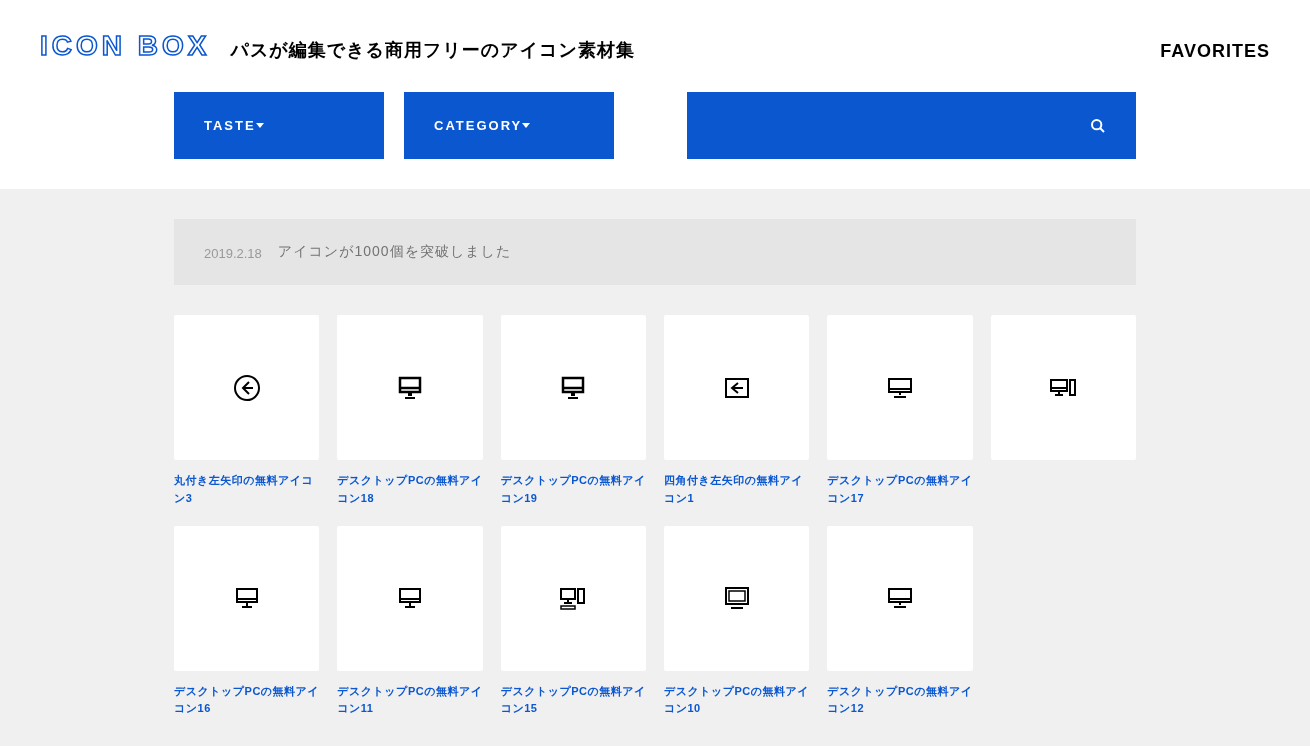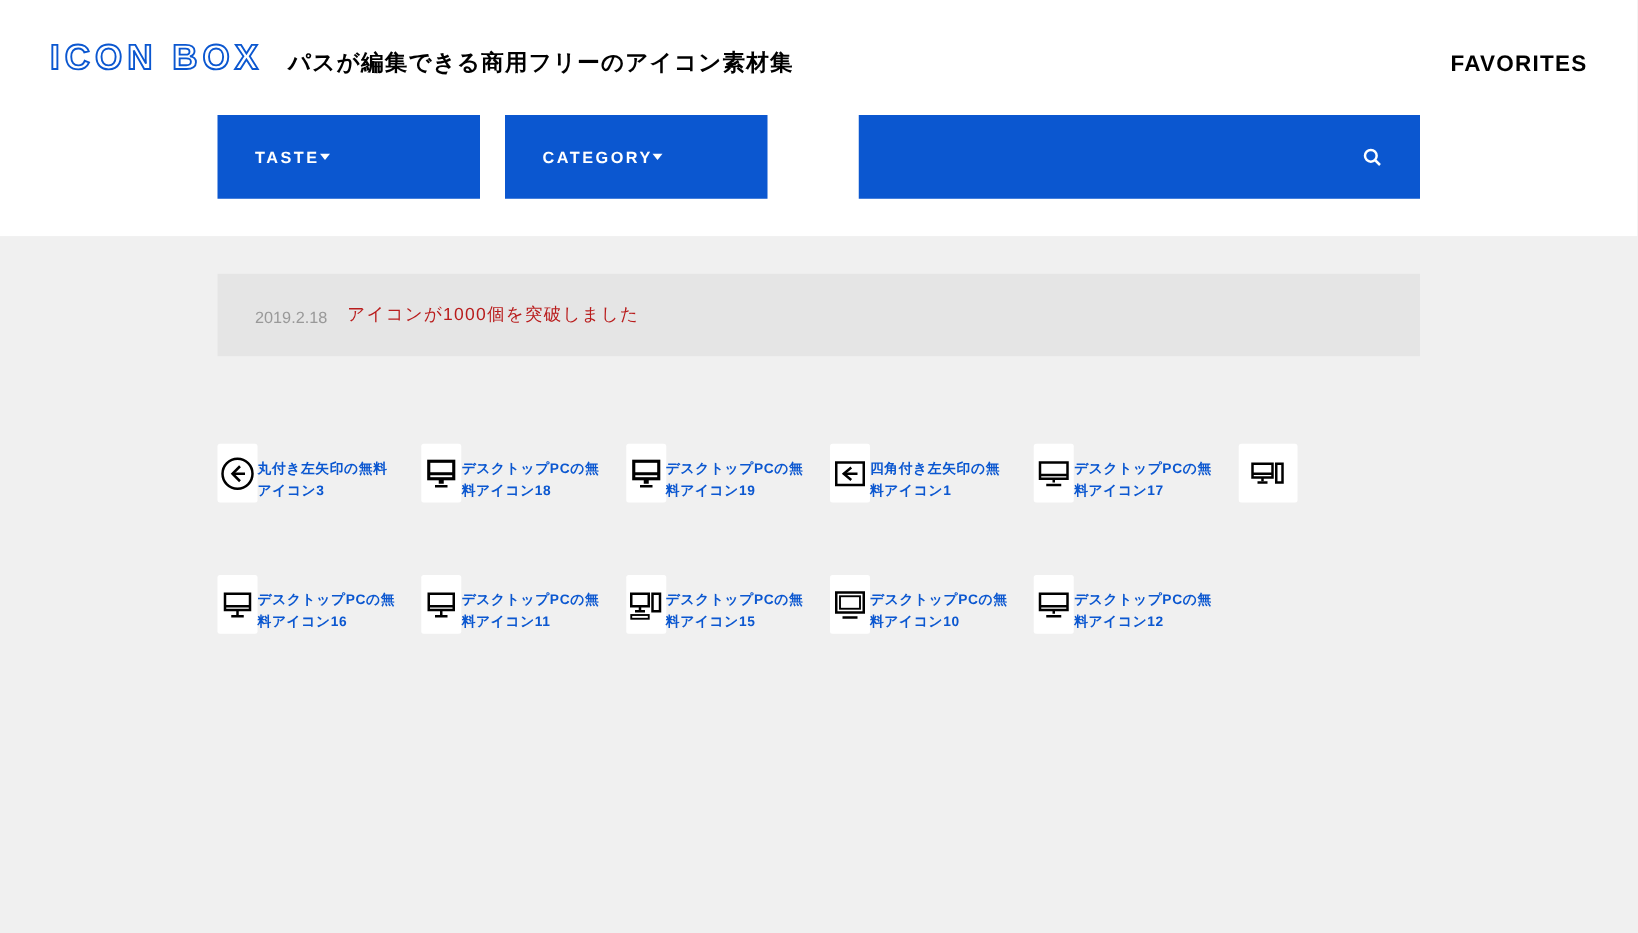--- a/index.html
+++ b/index.html
@@ -10,23 +10,23 @@
 .favorites { margin-left: auto; color: #000000; font-size: 18px; font-weight: bold; letter-spacing: 1px; }
 .controls { background: #fff; padding: 0 0 30px 0; display: flex; justify-content: center; gap: 20px; }
 .controls-inner { width: 962px; display: flex; gap: 20px; }
 .dropdown { background: #0b57d0; color: #fff; padding: 26px 30px; font-size: 13px; font-weight: bold; letter-spacing: 2px; width: 210px; display: flex; align-items: center; cursor: pointer; }
 .chevron { width: 0; height: 0; border-left: 4px solid transparent; border-right: 4px solid transparent; border-top: 5px solid #fff; }
 .searchbar { background: #0b57d0; flex: 1; margin-left: 53px; padding: 22px 30px; display: flex; align-items: center; justify-content: flex-end; }
 .search-icon { width: 16px; height: 16px; }
 .content { background: #f0f0f0; padding: 0 0 40px 0; display: flex; flex-direction: column; align-items: center; }
 .news { width: 962px; background: #e5e5e5; padding: 24px 30px; margin-top: 30px; display: flex; align-items: flex-end; gap: 16px; }
 .news-date { color: #999; font-size: 13px; }
-.news-text { color: #b91c1c; font-size: 14px; letter-spacing: 1px; }
+.news-text { color: #737373; font-size: 14px; letter-spacing: 1px; }
 .grid { width: 962px; display: grid; grid-template-columns: repeat(6, 1fr); gap: 18px; margin-top: 30px; }
-.card { display: flex; flex-direction: row; margin-top: 40px; }
+.card { display: flex; flex-direction: column; }
 .thumb { background: #fff; aspect-ratio: 1; border-radius: 2px; display: flex; align-items: center; justify-content: center; }
 .thumb svg { width: 32px; height: 32px; }
 .label { color: #0b57d0; font-size: 11px; font-weight: bold; margin-top: 12px; line-height: 1.6; letter-spacing: 0.5px; }
 .grid2 { margin-top: 30px; }
 </style>
 </head>
 <body>
 
 <div class="header">
   <div class="logo">ICON BOX</div>

